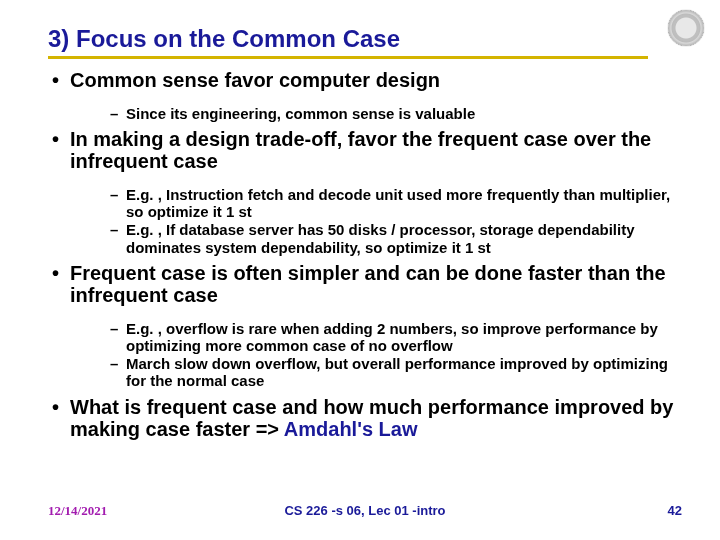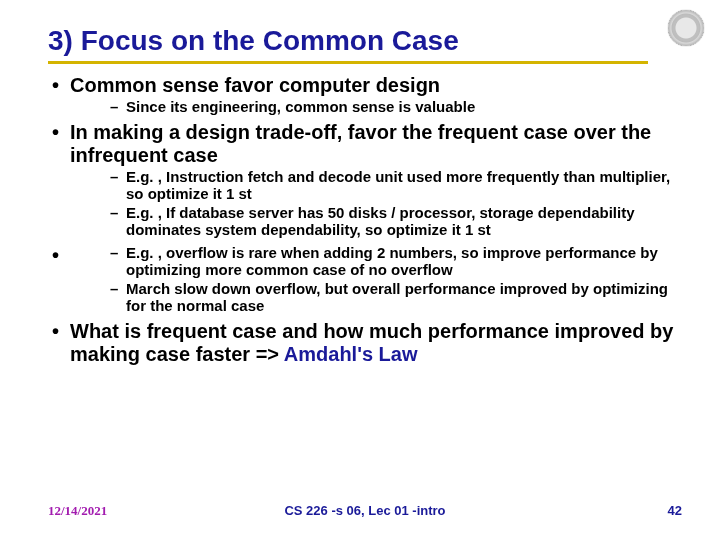--- a/index.html
+++ b/index.html
@@ -27,21 +27,21 @@
     width: 36px;
     height: 36px;
     border-radius: 50%;
     background:
       radial-gradient(circle at 50% 50%, #e8e8e8 0 10px, transparent 11px),
       radial-gradient(circle at 50% 50%, #bfbfbf 0 14px, transparent 15px),
       radial-gradient(circle at 50% 50%, #e0e0e0 0 18px, #999 18px);
     box-shadow: inset 0 0 4px rgba(0,0,0,0.4), 0 0 1px #777;
   }
   .title {
-    font-size: 28px;
+    font-size: 24px;
     font-weight: bold;
     color: #1a1a99;
     margin: 0 0 4px 0;
     line-height: 1.1;
   }
   .title-rule {
     height: 3px;
     background: #d4b400;
     width: 600px;
     margin-bottom: 10px;
@@ -61,21 +61,21 @@
   }
   ul.top > li::before {
     content: "•";
     position: absolute;
     left: 4px;
     top: 0;
     font-size: 20px;
   }
   ul.sub {
     list-style: none;
-    margin: 2px 0 6px 0;
+    margin: 13px 0 6px 0;
     padding: 0 0 0 40px;
   }
   ul.sub > li {
     position: relative;
     padding-left: 16px;
     font-size: 15px;
     font-weight: bold;
     line-height: 1.15;
     margin-bottom: 1px;
   }
@@ -136,20 +136,21 @@
 
     <li>
       <span>In making a design trade-off, favor the frequent case over the infrequent case</span>
       <ul class="sub">
         <li>E.g. , Instruction fetch and decode unit used more frequently than multiplier, so optimize it 1 st</li>
         <li>E.g. , If database server has 50 disks / processor, storage dependability dominates system dependability, so optimize it 1 st</li>
       </ul>
     </li>
 
     <li>
+      <span>Frequent case is often simpler and can be done faster than the infrequent case</span>
       <ul class="sub">
         <li>E.g. , overflow is rare when adding 2 numbers, so improve performance by optimizing more common case of no overflow</li>
         <li>March slow down overflow, but overall performance improved by optimizing for the normal case</li>
       </ul>
     </li>
 
     <li>
       <span>What is frequent case and how much performance improved by making case faster =&gt; </span><span class="amdahl">Amdahl's Law</span>
     </li>
 

